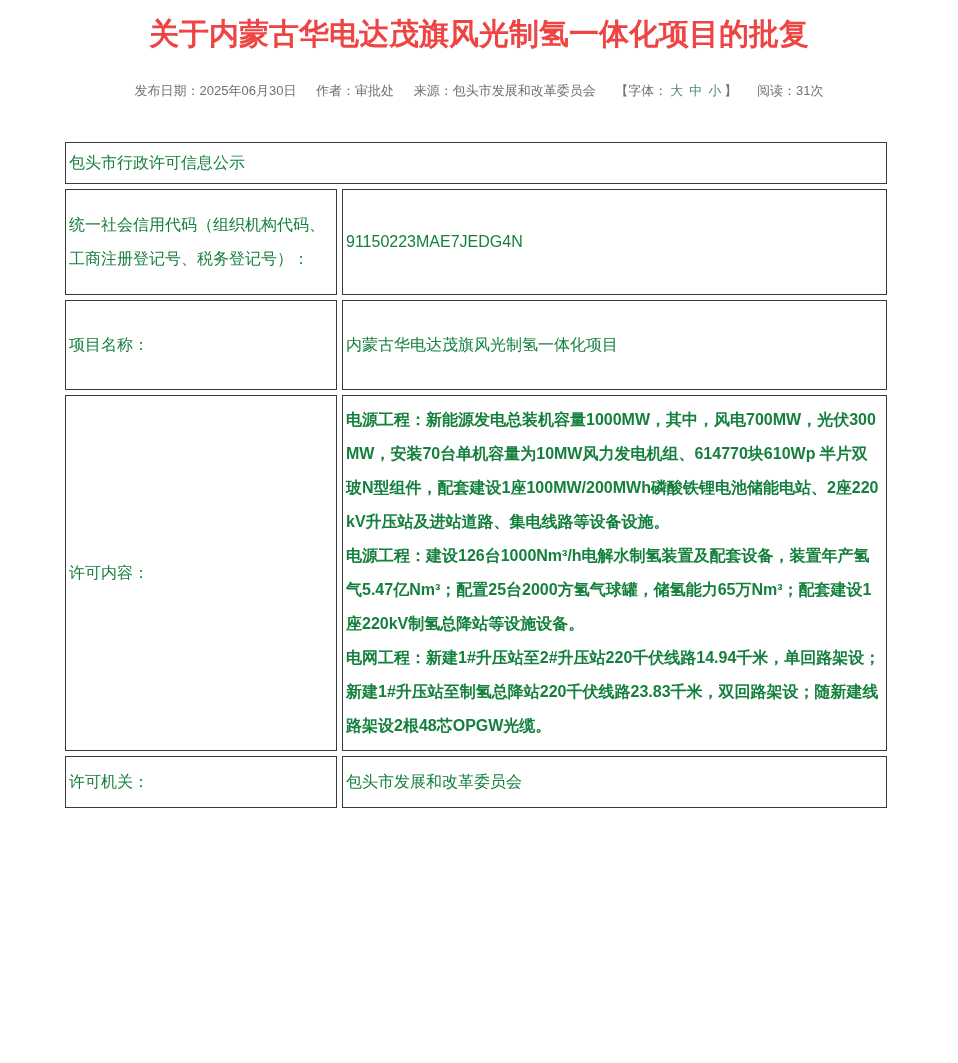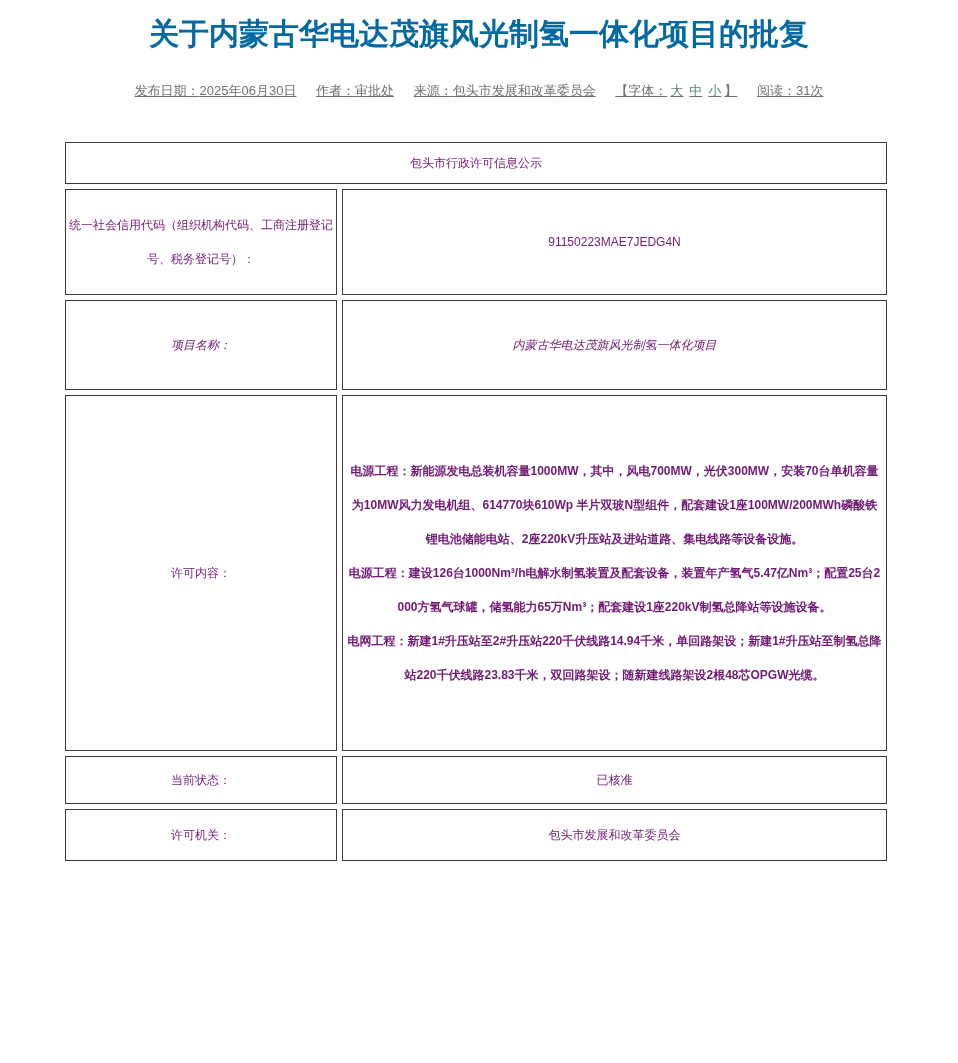--- a/index.html
+++ b/index.html
@@ -13,61 +13,59 @@
     overflow: hidden;
     font-family: "Liberation Sans", "DejaVu Sans", sans-serif;
     color: #333333;
   }
   .page-title {
     margin: 14px 40px 0 40px;
     text-align: center;
     font-size: 30px;
     line-height: 40px;
     font-weight: bold;
-    color: #0369a1;
+    color: #ef4444;
   }
   .meta-bar {
     margin-top: 28px;
     text-align: center;
     font-size: 13px;
     line-height: 18px;
     color: #707070;
     white-space: nowrap;
   }
   .meta-group {
     margin: 0 8px;
-    text-decoration: underline;
   }
   .font-size-link {
     color: #53857d;
     margin: 0 3px;
     cursor: pointer;
   }
   .info-table {
     border-collapse: separate;
     border-spacing: 5px;
     margin: 37px 0 0 60px;
     width: 832px;
     table-layout: fixed;
   }
   .info-table td {
     border: 1px solid #3a3a3a;
-    font-size: 12px;
+    font-size: 16px;
     line-height: 34px;
-    color: #701a75;
+    color: #15803d;
     padding: 0 3px;
     vertical-align: middle;
     word-break: break-all;
     overflow: hidden;
-    text-align: center;
   }
   .head-cell   { height: 40px; }
   .h72         { height: 72px; }
   .h104        { height: 104px; margin-left: 16px; }
-  .h88         { height: 88px; font-style: italic; }
+  .h88         { height: 88px; }
   .h354        { height: 354px; }
   .h46         { height: 46px; }
   .h50         { height: 50px; }
   .content-cell {
     vertical-align: top;
     padding-top: 3px;
   }
   .content-cell p {
     margin: 0;
     font-weight: bold;
@@ -107,24 +105,20 @@
     </tr>
     <tr>
       <td class="h354">许可内容：</td>
       <td class="h354 content-cell">
         <p>电源工程：新能源发电总装机容量1000MW，其中，风电700MW，光伏300MW，安装70台单机容量为10MW风力发电机组、614770块610Wp 半片双玻N型组件，配套建设1座100MW/200MWh磷酸铁锂电池储能电站、2座220kV升压站及进站道路、集电线路等设备设施。</p>
         <p>电源工程：建设126台1000Nm³/h电解水制氢装置及配套设备，装置年产氢气5.47亿Nm³；配置25台2000方氢气球罐，储氢能力65万Nm³；配套建设1座220kV制氢总降站等设施设备。</p>
         <p>电网工程：新建1#升压站至2#升压站220千伏线路14.94千米，单回路架设；新建1#升压站至制氢总降站220千伏线路23.83千米，双回路架设；随新建线路架设2根48芯OPGW光缆。</p>
       </td>
     </tr>
     <tr>
-      <td class="h46">当前状态：</td>
-      <td class="h46">已核准</td>
-    </tr>
-    <tr>
       <td class="h50">许可机关：</td>
       <td class="h50">包头市发展和改革委员会</td>
     </tr>
 
   </tbody>
     </table>
 
 </div>
 
 </body></html>

